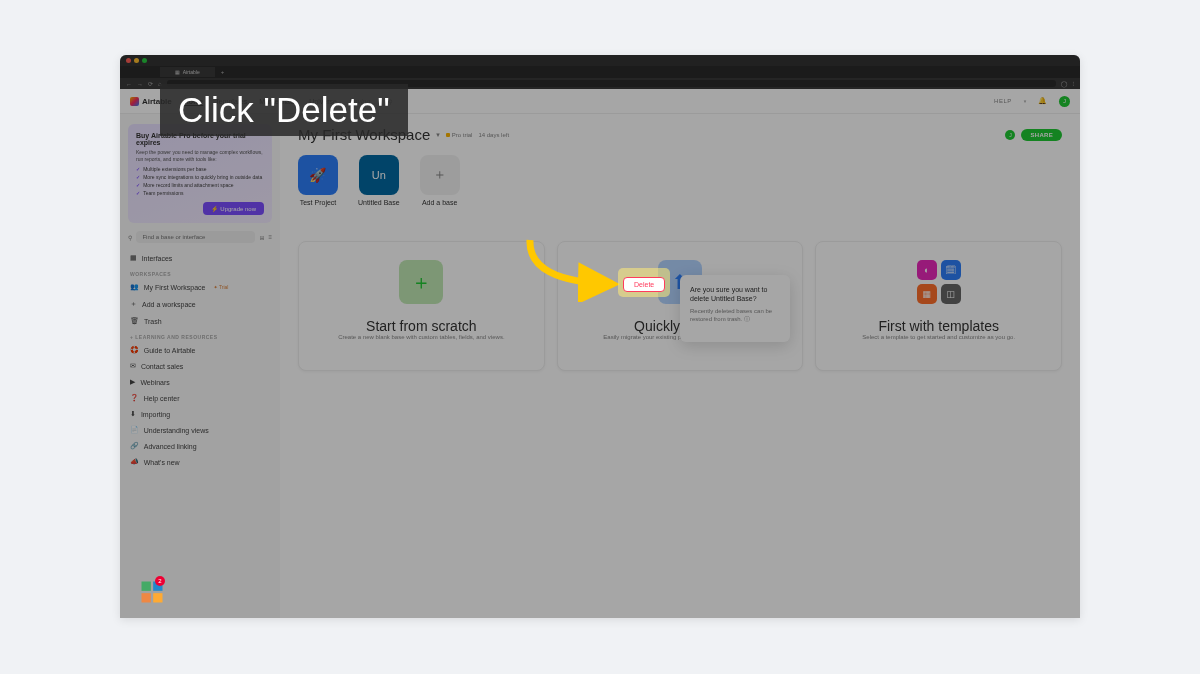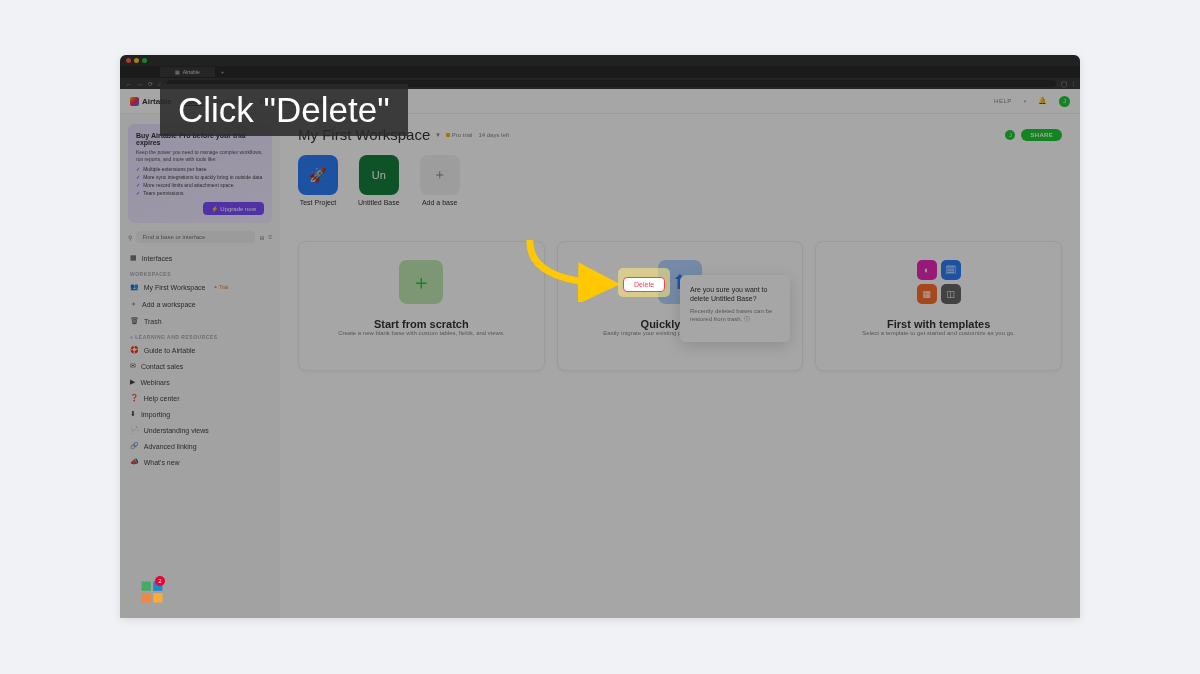--- a/index.html
+++ b/index.html
@@ -43,32 +43,32 @@
 .ws-title { font-size: 15px; font-weight: 500; color: #333; }
 .chevron { font-size: 7px; color: #888; }
 .pro-badge { font-size: 6px; color: #888; display: flex; align-items: center; gap: 2px; }
 .pro-dot { width: 4px; height: 4px; background: #fcb400; border-radius: 1px; }
 .share-btn { background: #20c933; color: #fff; font-size: 6px; padding: 3px 9px; border-radius: 10px; border: none; font-weight: 600; letter-spacing: 0.3px; }
 .avatar-sm { width: 10px; height: 10px; border-radius: 50%; background: #20c933; color: #fff; font-size: 5px; display: flex; align-items: center; justify-content: center; }
 .bases { display: flex; gap: 20px; margin-bottom: 35px; }
 .base { display: flex; flex-direction: column; align-items: center; gap: 4px; }
 .base-tile { width: 40px; height: 40px; border-radius: 8px; display: flex; align-items: center; justify-content: center; color: #fff; font-size: 14px; }
 .base-tile.blue { background: #2d7ff9; }
-.base-tile.green { background: #15803d; }
+.base-tile.green { background: #0369a1; }
 .base-tile.add { background: #f2f2f2; color: #888; }
 .base-label { font-size: 7px; color: #333; }
 .cards { display: flex; gap: 12px; }
 .card { flex: 1; background: #fff; border: 1px solid #eee; border-radius: 8px; padding: 18px 10px 14px; display: flex; flex-direction: column; align-items: center; box-shadow: 0 1px 3px rgba(0,0,0,0.05); min-height: 130px; }
 .card-ico { width: 44px; height: 44px; border-radius: 8px; margin-bottom: 14px; display: flex; align-items: center; justify-content: center; font-size: 20px; color: #fff; }
 .card-ico.scratch { background: #c1e8b4; color: #20c933; }
 .card-ico.upload { background: #b3d4ff; color: #2d7ff9; }
 .templates-grid { display: grid; grid-template-columns: 1fr 1fr; gap: 4px; margin-bottom: 14px; }
 .t-ico { width: 20px; height: 20px; border-radius: 5px; display: flex; align-items: center; justify-content: center; font-size: 9px; color: #fff; }
 .t-ico.p { background: #e929ba; } .t-ico.b { background: #2d7ff9; } .t-ico.o { background: #ff6f2c; } .t-ico.g { background: #666; }
-.card-title { font-size: 11px; font-weight: 700; color: #333; }
+.card-title { font-size: 14px; font-weight: 400; color: #333; }
 .card-desc { font-size: 6px; color: #888; text-align: center; line-height: 1.3; }
 .popover { position: absolute; left: 560px; top: 220px; width: 110px; background: #fff; border-radius: 6px; box-shadow: 0 4px 16px rgba(0,0,0,0.15); padding: 10px; z-index: 40; }
 .pop-title { font-size: 7px; color: #333; margin-bottom: 5px; line-height: 1.3; }
 .pop-note { font-size: 6px; color: #888; line-height: 1.3; margin-bottom: 8px; }
 .delete-btn-highlight { position: absolute; left: 618px; top: 268px; z-index: 100; padding: 5px; background: rgba(255,235,120,0.55); border-radius: 5px; }
 .delete-btn { background: #fff; border: 2px solid #ff3b5c; color: #ff3b5c; font-size: 7px; padding: 3px 10px; border-radius: 4px; font-weight: 500; border-width: 1.5px; display: inline-block; }
 .instruction { position: absolute; left: 160px; top: 84px; background: rgba(40,40,40,0.85); color: #fff; padding: 6px 18px; font-size: 35px; z-index: 200; font-weight: 400; }
 .arrow { position: absolute; left: 518px; top: 232px; z-index: 90; pointer-events: none; }
 .badge-ico { position: absolute; left: 138px; bottom: 68px; width: 28px; height: 28px; z-index: 60; }
 .badge-ico svg { width: 100%; height: 100%; }

